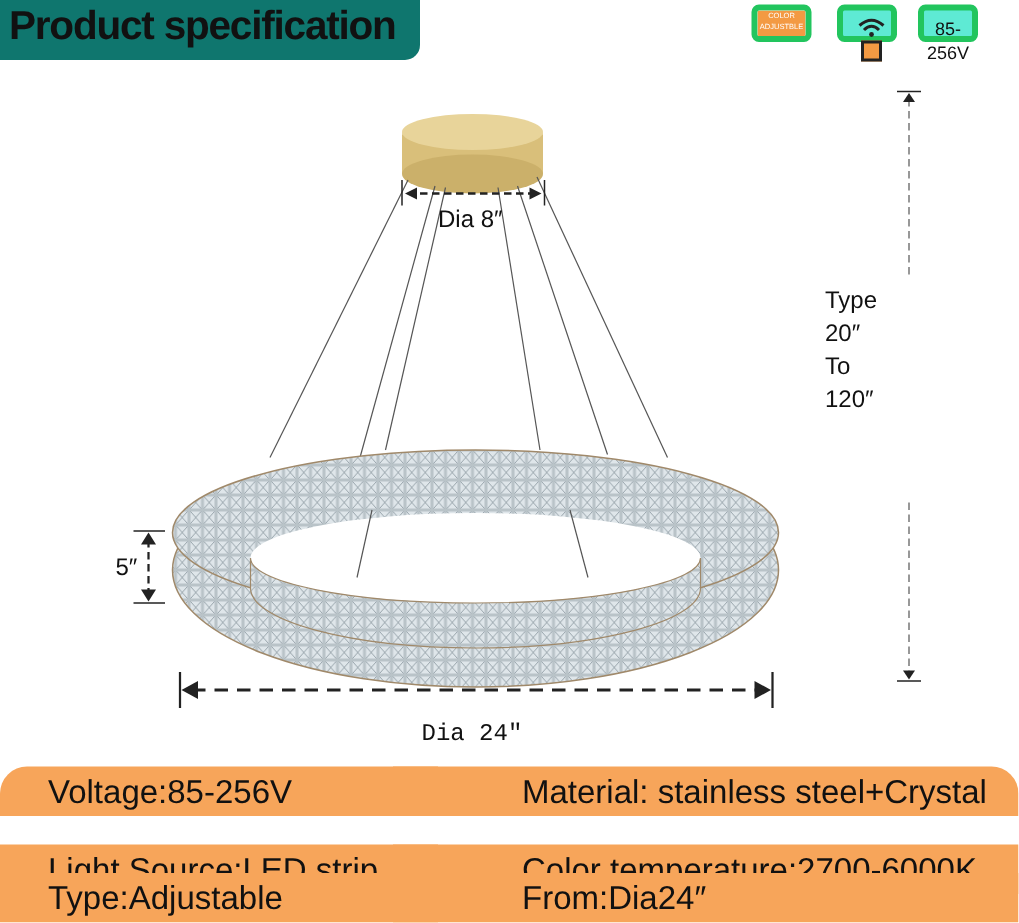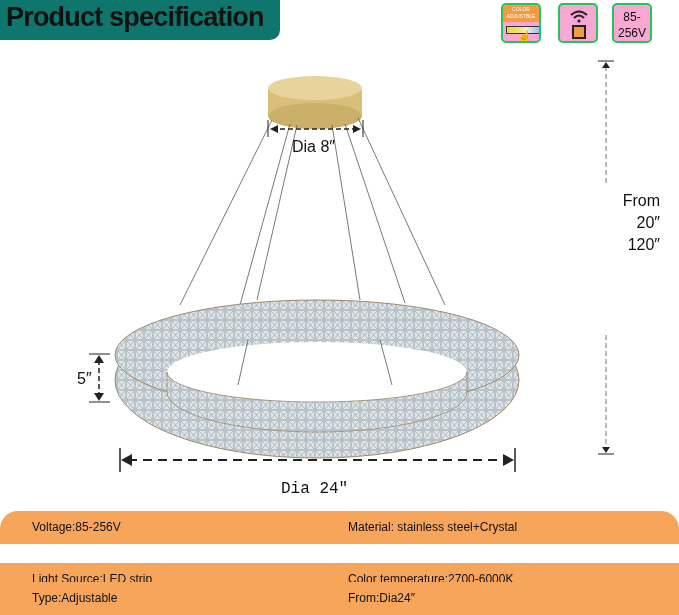--- a/index.html
+++ b/index.html
@@ -1,36 +1,36 @@
 <!DOCTYPE html>
 <html><head>
 <meta charset="utf-8">
 <style>
   html, body { margin:0; padding:0; background:#fff; }
   body { width:679px; height:615px; position:relative; overflow:hidden; font-family:"Liberation Sans", sans-serif; color:#111; }
   .title-banner { position:absolute; left:0; top:0; width:280px; height:40px; background:#0f766e; border-radius:0 0 10px 0; }
   .title-text { position:absolute; left:6px; top:2px; font-size:27px; font-weight:bold; letter-spacing:-0.8px; color:#111; white-space:nowrap; }
-  .badge { position:absolute; top:3px; width:40px; height:40px; border:2px solid #22c55e; border-radius:5px; background:#f9a8d4; box-sizing:border-box; }
+  .badge { position:absolute; top:3px; width:40px; height:25px; border:4px solid #22c55e; border-radius:5px; background:#5eead4; box-sizing:border-box; }
   .badge-color { left:501px; overflow:hidden; }
   .badge-color .hdr { height:16px; background:#f39a43; color:#fff; font-size:5px; text-align:center; line-height:7px; padding-top:1px; }
   .badge-color .strip { position:absolute; left:3px; top:21px; width:32px; height:6px; background:linear-gradient(90deg,#e8d74a 0%,#f3e46b 40%,#eee 60%,#9ec4e2 100%); border:1px solid #333; }
   .badge-color .hand { position:absolute; left:14px; top:25px; font-size:12px; color:#333; }
   .badge-remote { left:558px; }
   .badge-volt { left:612px; font-size:12px; text-align:center; line-height:16px; padding-top:4px; }
   .wifi { position:absolute; left:10px; top:5px; width:18px; height:14px; }
   .remote-box { position:absolute; left:12px; top:20px; width:14px; height:14px; background:#f39a43; border:2px solid #222; box-sizing:border-box; }
-  .dim-text { position:absolute; font-size:16px; color:#111; text-align:right; }
+  .dim-text { position:absolute; font-size:16px; color:#111; text-align:left; }
   .dim-height { left:550px; top:190px; width:110px; line-height:22px; }
   .dim-dia8 { left:292px; top:138px; }
   .dim-5 { left:77px; top:370px; }
   .dim-dia24 { left:281px; top:480px;font-family:Liberation Mono, monospace; }
   svg.scene { position:absolute; left:0; top:0; }
   .specs { position:absolute; left:0; top:511px; width:679px; height:104px; }
   .spec-row { position:absolute; left:0; width:679px; height:33px; }
-  .cell { position:absolute; top:0; height:33px; background:#f7a55a; font-size:12px; line-height:33px; white-space:nowrap; color:#111; }
+  .cell { position:absolute; top:0; height:33px; background:#f7a55a; font-size:22px; line-height:33px; white-space:nowrap; color:#111; }
   .cell.l { left:0; width:260px; padding-left:32px; }
   .cell.r { left:262px; width:417px; padding-left:86px; box-sizing:border-box; }
   .r0 { top:0; } .r1 { top:52px; } .r2 { top:71px; }
   .r0 .cell.l { border-top-left-radius:18px; }
   .r0 .cell.r { border-top-right-radius:18px; }
 </style>
 </head>
 <body>
 
 <div class="title-banner">
@@ -124,22 +124,23 @@
     <line x1="606" y1="335" x2="606" y2="449" stroke="#777" stroke-width="1" stroke-dasharray="5,3"></line>
     <polygon points="606,62 602,68 610,68" fill="#222"></polygon>
     <polygon points="606,453 602,447 610,447" fill="#222"></polygon>
   </g>
 </svg>
 
 <div class="dim-text dim-dia8">Dia 8″</div>
 <div class="dim-text dim-5">5″</div>
 <div class="dim-text dim-dia24">Dia 24″</div>
 <div class="dim-text dim-height">
-  <div>From</div>
+  <div>Type</div>
   <div>20″</div>
+  <div>To</div>
   <div>120″</div>
 </div>
 
 <div class="specs">
   <div class="spec-row r0">
     <div class="cell l">Voltage:85-256V</div>
     <div class="cell r">Material: stainless steel+Crystal</div>
   </div>
   <div class="spec-row r1">
     <div class="cell l">Light Source:LED strip</div>

